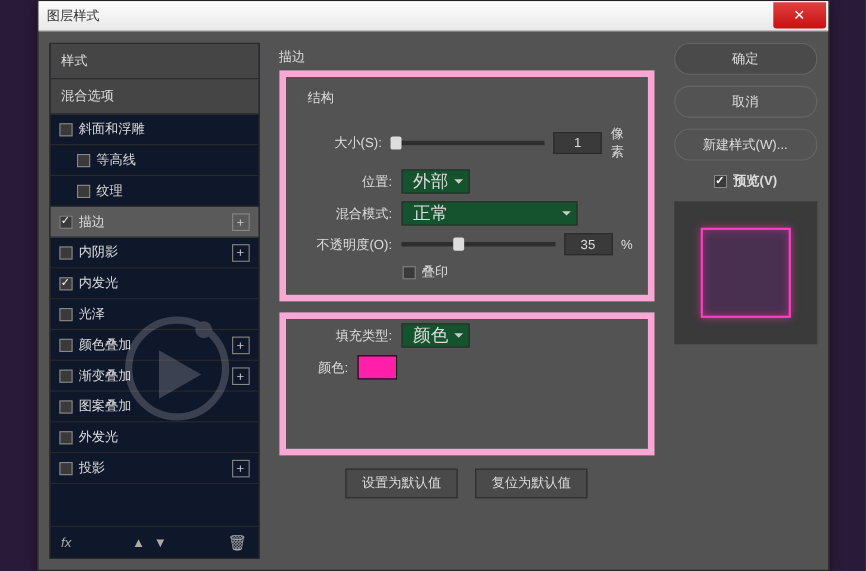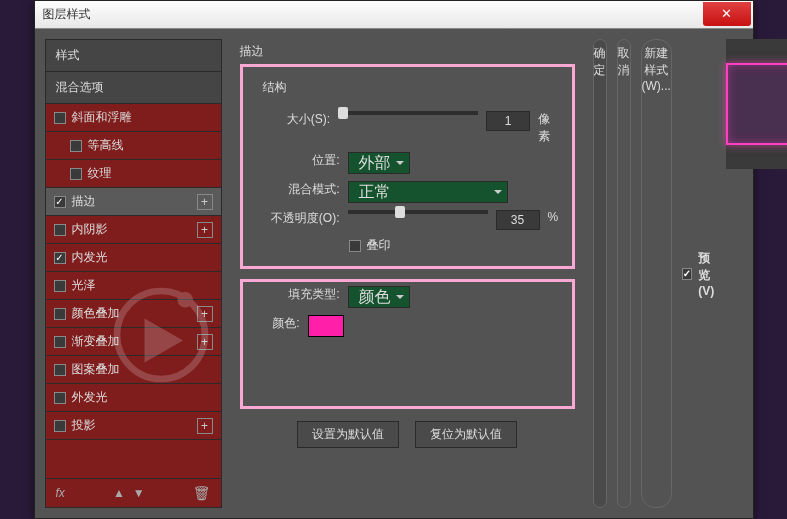--- a/index.html
+++ b/index.html
@@ -2,49 +2,49 @@
 <html><head>
 <meta charset="utf-8">
 <style>
 * { margin: 0; padding: 0; box-sizing: border-box; font-family: "Microsoft YaHei", sans-serif; }
 body { background: #2a1a3a; display: flex; justify-content: center; align-items: flex-start; }
 .dialog { width: 720px; height: 519px; background: #535353; border: 1px solid #222; box-shadow: 0 2px 10px rgba(0,0,0,0.5); }
 .titlebar { height: 28px; background: linear-gradient(#fdfdfd, #e8e8e8); border-bottom: 1px solid #888; display: flex; align-items: center; justify-content: space-between; padding-left: 8px; }
 .titlebar-text { font-size: 12px; color: #333; }
 .close-btn { width: 48px; height: 24px; background: linear-gradient(#e04040, #c81010); color: #fff; display: flex; align-items: center; justify-content: center; font-size: 13px; border-radius: 0 0 3px 3px; margin-right: 2px; margin-top: -2px; cursor: pointer; }
 .content { display: flex; height: calc(100% - 28px); padding: 10px; gap: 10px; }
-.sidebar { width: 225px; background: #7f1d1d; border: 1px solid #2a2a2a; display: flex; flex-direction: column; }
+.sidebar { width: 225px; background: #0f172a; border: 1px solid #2a2a2a; display: flex; flex-direction: column; }
 .side-heading { padding: 7px 10px; color: #ddd; font-size: 12px; border-bottom: 1px solid #2a2a2a; background: #454545; }
 .side-item { display: flex; align-items: center; padding: 5px 8px; border-bottom: 1px solid #2a2a2a; color: #ddd; font-size: 12px; justify-content: space-between; cursor: pointer; }
 .side-item.selected { background: #5a5a5a; }
 .side-item.indent .side-left { padding-left: 16px; }
 .side-left { display: flex; align-items: center; gap: 6px; }
 .cb { width: 12px; height: 12px; border: 1px solid #888; display: inline-flex; align-items: center; justify-content: center; background: #3a3a3a; }
 .cb.checked::after { content: "✓"; color: #fff; font-size: 10px; line-height: 1; }
 .plus { width: 16px; height: 16px; border: 1px solid #888; color: #ccc; display: flex; align-items: center; justify-content: center; font-size: 12px; }
 .sidebar-footer { margin-top: auto; display: flex; justify-content: space-between; align-items: center; padding: 6px 10px; border-top: 1px solid #2a2a2a; color: #aaa; font-size: 12px; }
 .sidebar-footer .arrows { display: flex; gap: 8px; }
 .main { flex: 1; position: relative; padding: 4px 8px 8px 8px; }
 .section-title { color: #ddd; font-size: 12px; margin-bottom: 4px; }
-.fieldset { border: 3px solid #f9a8d4; padding: 10px 12px 12px 12px; margin-bottom: 10px; }
+.fieldset { border: 6px solid #f9a8d4; padding: 10px 12px 12px 12px; margin-bottom: 10px; }
 .legend { color: #ddd; font-size: 12px; margin: -18px 0 8px 4px; background: #535353; display: inline-block; padding: 0 4px; }
-.row { display: flex; margin: 7px 0; gap: 8px; }
+.row { display: flex; align-items: center; margin: 7px 0; gap: 8px; }
 .label { color: #ddd; font-size: 12px; width: 85px; text-align: right; }
 .slider { flex: 0 0 140px; height: 4px; background: #2e2e2e; position: relative; }
 .slider .thumb { position: absolute; top: -4px; width: 10px; height: 12px; background: #ddd; border-radius: 2px; }
 .numbox { width: 44px; height: 20px; background: #3a3a3a; border: 1px solid #2a2a2a; color: #ddd; font-size: 12px; text-align: center; }
 .unit { color: #ddd; font-size: 12px; }
 .select { background: #14532d; border: 1px solid #2a2a2a; color: #ddd; font-size: 16px; padding: 2px 18px 2px 10px; height: 22px; position: relative; display: inline-flex; align-items: center; }
 .select::after { content: ""; position: absolute; right: 5px; top: 8px; border: 4px solid transparent; border-top-color: #ccc; }
 .select.wide { width: 160px; }
 .checkbox-row { display: flex; align-items: center; gap: 6px; margin-left: 94px; }
 .color-swatch { width: 36px; height: 22px; background: #ff1fa8; border: 1px solid #000; display: inline-block; }
 .btn-row { display: flex; gap: 16px; justify-content: center; margin-top: 12px; }
 .btn { background: #4a4a4a; border: 1px solid #2a2a2a; color: #ddd; font-size: 12px; padding: 4px 14px; cursor: pointer; }
-.right { width: 150px; display: flex; flex-direction: row; gap: 10px; align-items: stretch; }
+.right { width: 150px; display: flex; flex-direction: column; gap: 10px; align-items: stretch; }
 .pill { border: 1px solid #666; border-radius: 14px; padding: 5px 0; text-align: center; color: #ddd; font-size: 12px; cursor: pointer; }
 .pill.primary { background: #4a4a4a; }
 .preview-row { display: flex; align-items: center; gap: 6px; justify-content: center; color: #ddd; font-size: 12px; font-weight: bold; }
 .preview-box { width: 130px; height: 130px; background: #3a3a3a; display: flex; align-items: center; justify-content: center; margin: 0 auto; }
 .preview-inner { width: 82px; height: 82px; background: #4a3050; border: 2px solid #ff3fbf; box-shadow: 0 0 8px rgba(255,63,191,0.6), inset 0 0 8px rgba(255,63,191,0.4); }
 .trash { color: #aaa; font-size: 14px; }
 svg.wm { position: absolute; left: 60px; top: 240px; width: 110px; height: 110px; opacity: 0.18; pointer-events:none; }
 </style>
 </head>
 <body>

